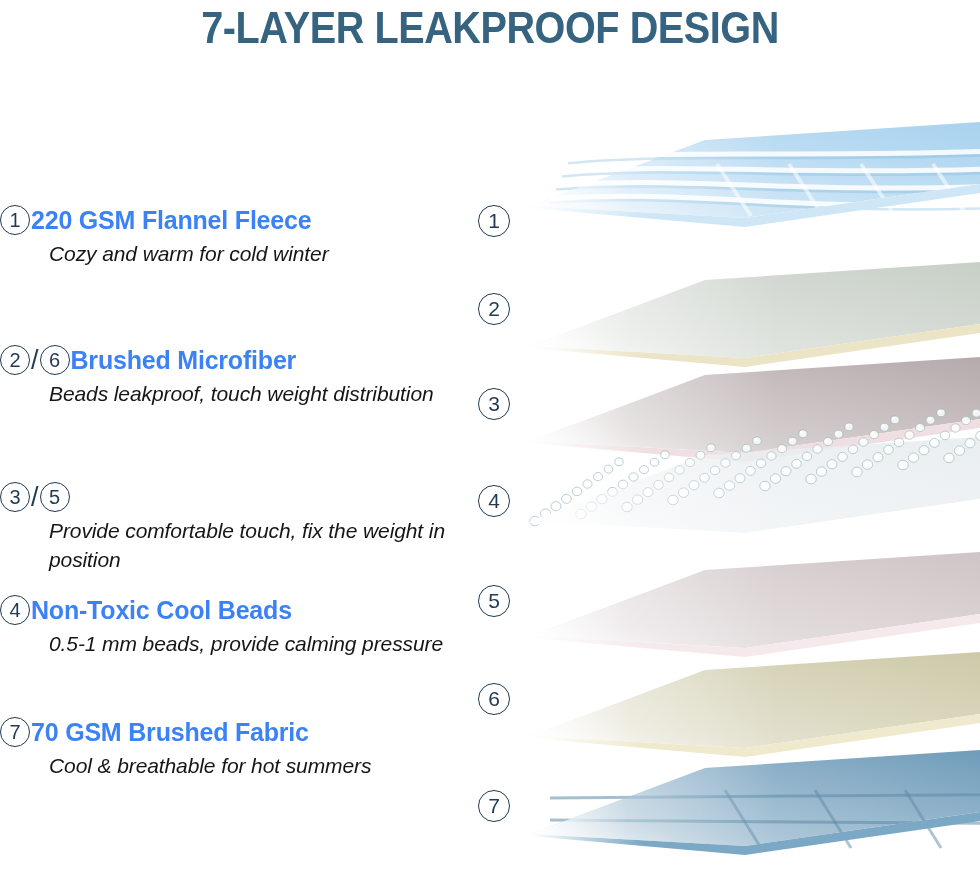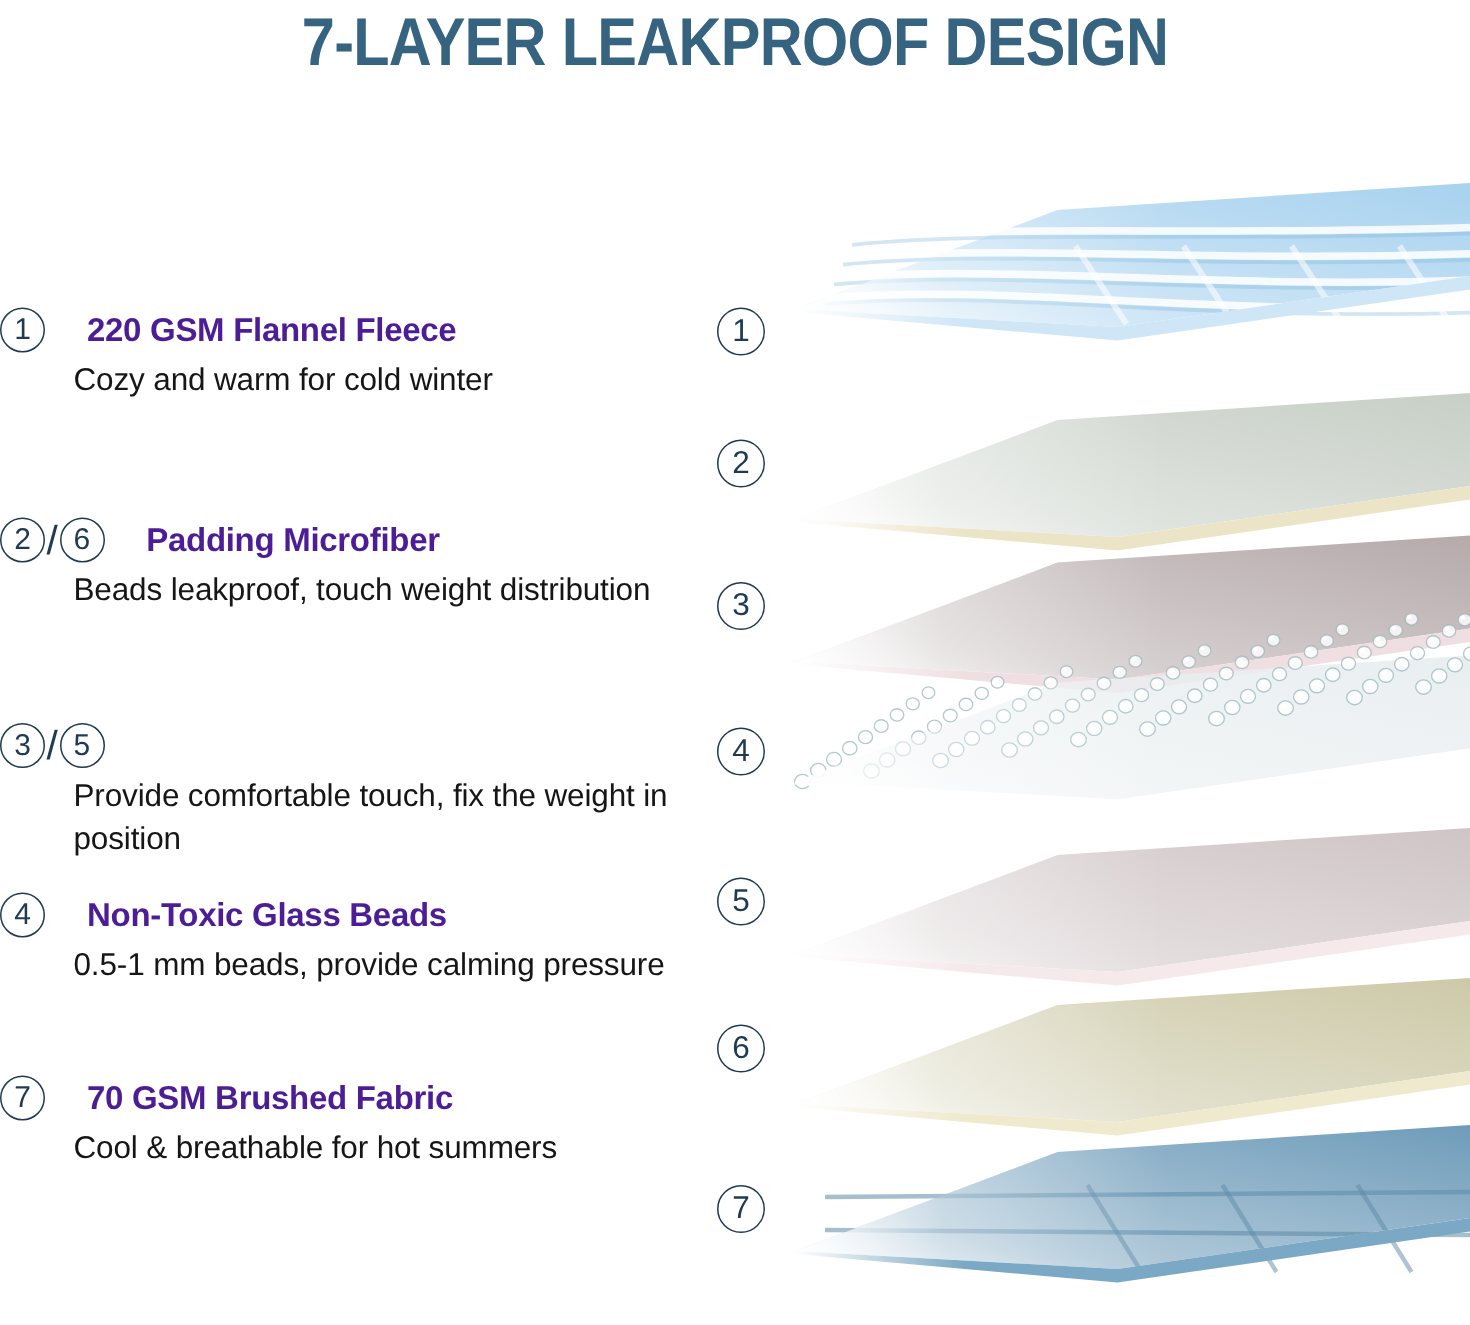--- a/index.html
+++ b/index.html
@@ -71,34 +71,35 @@
     box-sizing: border-box;
     color: #1f3a52;
   }
   .sep {
     font-size: 27px;
     color: #1f3a52;
     padding: 0 1px;
     font-weight: 300;
   }
   .legend-title {
-    font-size: 22px;
+    font-size: 25px;
     font-weight: bold;
-    color: #4c1d95;
-    margin-left: 28px;
+    color: #3b82f6;
+    margin-left: 1px;
     letter-spacing: -0.2px;
   }
   .legend-desc {
     font-size: 21px;
     color: #161616;
     line-height: 1.36;
     margin-left: 49px;
     margin-top: 5px;
     max-width: 400px;
     letter-spacing: -0.1px;
+    font-style: italic;
   }
 
   
   #stack {
     position: absolute;
     left: 470px;
     top: 100px;
     width: 510px;
     height: 783px;
   }
@@ -141,40 +142,40 @@
       </div>
       <div class="legend-desc">Cozy and warm for cold winter</div>
     </div>
     <div class="legend-item" style="top: 140px;">
       <div class="legend-head">
         <span class="marker-group">
           <span class="circ">2</span>
           <span class="sep">/</span>
           <span class="circ">6</span>
         </span>
-        <span class="legend-title">Padding Microfiber</span>
+        <span class="legend-title">Brushed Microfiber</span>
       </div>
       <div class="legend-desc">Beads leakproof, touch weight distribution</div>
     </div>
     <div class="legend-item" style="top: 277px;">
       <div class="legend-head">
         <span class="marker-group">
           <span class="circ">3</span>
           <span class="sep">/</span>
           <span class="circ">5</span>
         </span>
       </div>
       <div class="legend-desc">Provide comfortable touch, fix the weight in position</div>
     </div>
     <div class="legend-item" style="top: 390px;">
       <div class="legend-head">
         <span class="marker-group">
           <span class="circ">4</span>
         </span>
-        <span class="legend-title">Non-Toxic Glass Beads</span>
+        <span class="legend-title">Non-Toxic Cool Beads</span>
       </div>
       <div class="legend-desc">0.5-1 mm beads, provide calming pressure</div>
     </div>
     <div class="legend-item" style="top: 512px;">
       <div class="legend-head">
         <span class="marker-group">
           <span class="circ">7</span>
         </span>
         <span class="legend-title">70 GSM Brushed Fabric</span>
       </div>

